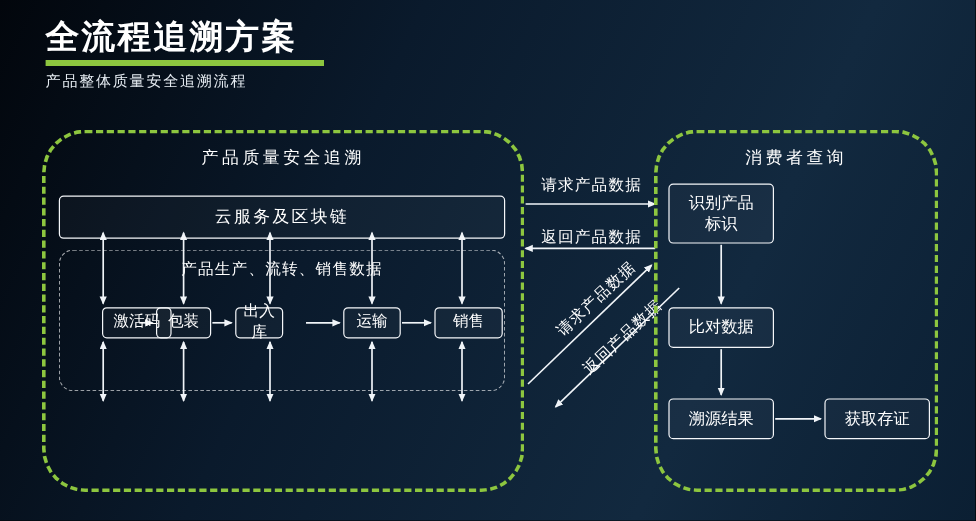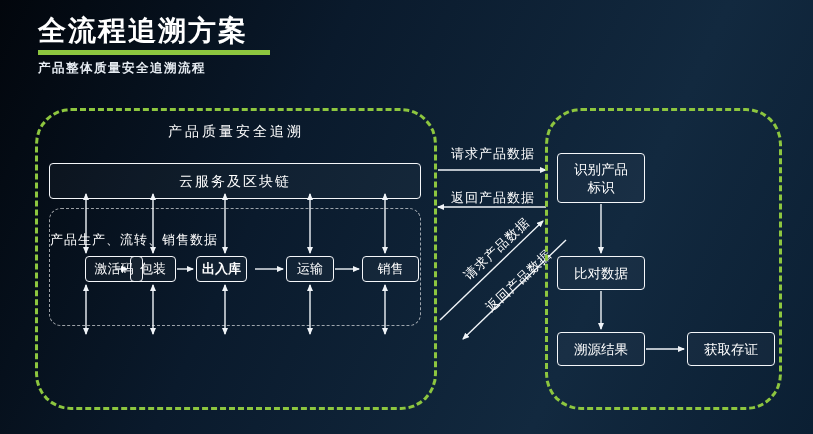--- a/index.html
+++ b/index.html
@@ -4,44 +4,44 @@
 <style>
   html,body{margin:0;padding:0;background:#000;}
   .canvas{
     position:relative;width:813px;height:434px;overflow:hidden;
     font-family:"DejaVu Sans","Liberation Sans",sans-serif;color:#fff;
     background:linear-gradient(115deg,#02060c 0%,#0a1a2c 35%,#12293f 72%,#0b1f33 100%);
   }
   
   .title{position:absolute;left:38px;top:12px;font-size:28px;font-weight:700;letter-spacing:2px;}
   .title-underline{position:absolute;left:38px;top:50px;width:232px;height:5px;background:#8dc63f;}
-  .subtitle{position:absolute;left:38px;top:60px;font-size:12.5px;font-weight:700;letter-spacing:1.5px;color:#e6ecf2;text-align:center;}
+  .subtitle{position:absolute;left:38px;top:60px;font-size:12.5px;font-weight:400;letter-spacing:1.5px;color:#e6ecf2;text-align:center;}
   
   .panel{position:absolute;border:3px dashed #8dc63f;border-radius:36px;box-sizing:border-box;}
   .panel-left{left:35px;top:108px;width:402px;height:302px;}
   .panel-right{left:545px;top:108px;width:237px;height:302px;}
   .panel-title{position:absolute;top:12px;left:0;width:100%;text-align:center;font-size:14px;letter-spacing:3px;}
   
   .wbox{
     position:absolute;border:1.5px solid #f5f7fa;border-radius:4px;box-sizing:border-box;
     display:flex;align-items:center;justify-content:center;text-align:center;
     font-size:13.5px;color:#fff;background:rgba(255,255,255,0.03);line-height:1.35;
   }
   
   .cloud-box{left:11px;top:52px;width:372px;height:36px;letter-spacing:2px;font-size:14px;}
   .chain-box{left:11px;top:226px;width:372px;height:28px;letter-spacing:2px;font-size:14px;}
   .inner-dashed{
     position:absolute;left:11px;top:97px;width:372px;height:118px;box-sizing:border-box;
     border:1px dashed rgba(255,255,255,0.6);border-radius:12px;
   }
-  .inner-title{position:absolute;top:6px;left:0;width:100%;font-size:13px;letter-spacing:1px;margin-top:16px;}
+  .inner-title{position:absolute;top:6px;left:0;width:100%;text-align:center;font-size:13px;letter-spacing:1px;}
   .step{height:26px;font-size:13px;}
   .s1{left:7px;top:47px;width:58px;margin-left:28px;}
   .s2{left:80px;top:47px;width:46px;}
-  .s3{left:146px;top:47px;width:51px;font-weight:bold;}
+  .s3{left:146px;top:47px;width:40px;}
   .s4{left:236px;top:47px;width:48px;}
   .s5{left:312px;top:47px;width:57px;}
   
   .r-identify{left:9px;top:42px;width:88px;height:50px;padding:2px 10px;}
   .r-compare{left:9px;top:145px;width:88px;height:34px;}
   .r-result{left:9px;top:221px;width:88px;height:34px;text-align:right;}
   .r-evidence{left:139px;top:221px;width:88px;height:34px;}
   
   .conn-label{position:absolute;font-size:13px;letter-spacing:1px;text-align:center;width:112px;color:#fff;}
   .lbl-req-top{left:437px;top:145px;}
@@ -110,19 +110,20 @@
       <div class="wbox step s5">销售</div>
     </div>
   </section>
 
   <div class="conn-label lbl-req-top">请求产品数据</div>
   <div class="conn-label lbl-ret-top">返回产品数据</div>
   <div class="conn-label lbl-req-diag">请求产品数据</div>
   <div class="conn-label lbl-ret-diag">返回产品数据</div>
 
   <section class="panel panel-right">
+    <div class="panel-title">消费者查询</div>
     <div class="wbox r-compare">比对数据</div>
     <div class="wbox r-identify">识别产品标识</div>
     <div class="wbox r-result">溯源结果</div>
     <div class="wbox r-evidence">获取存证</div>
   </section>
 
 </div>
 
 </body></html>

